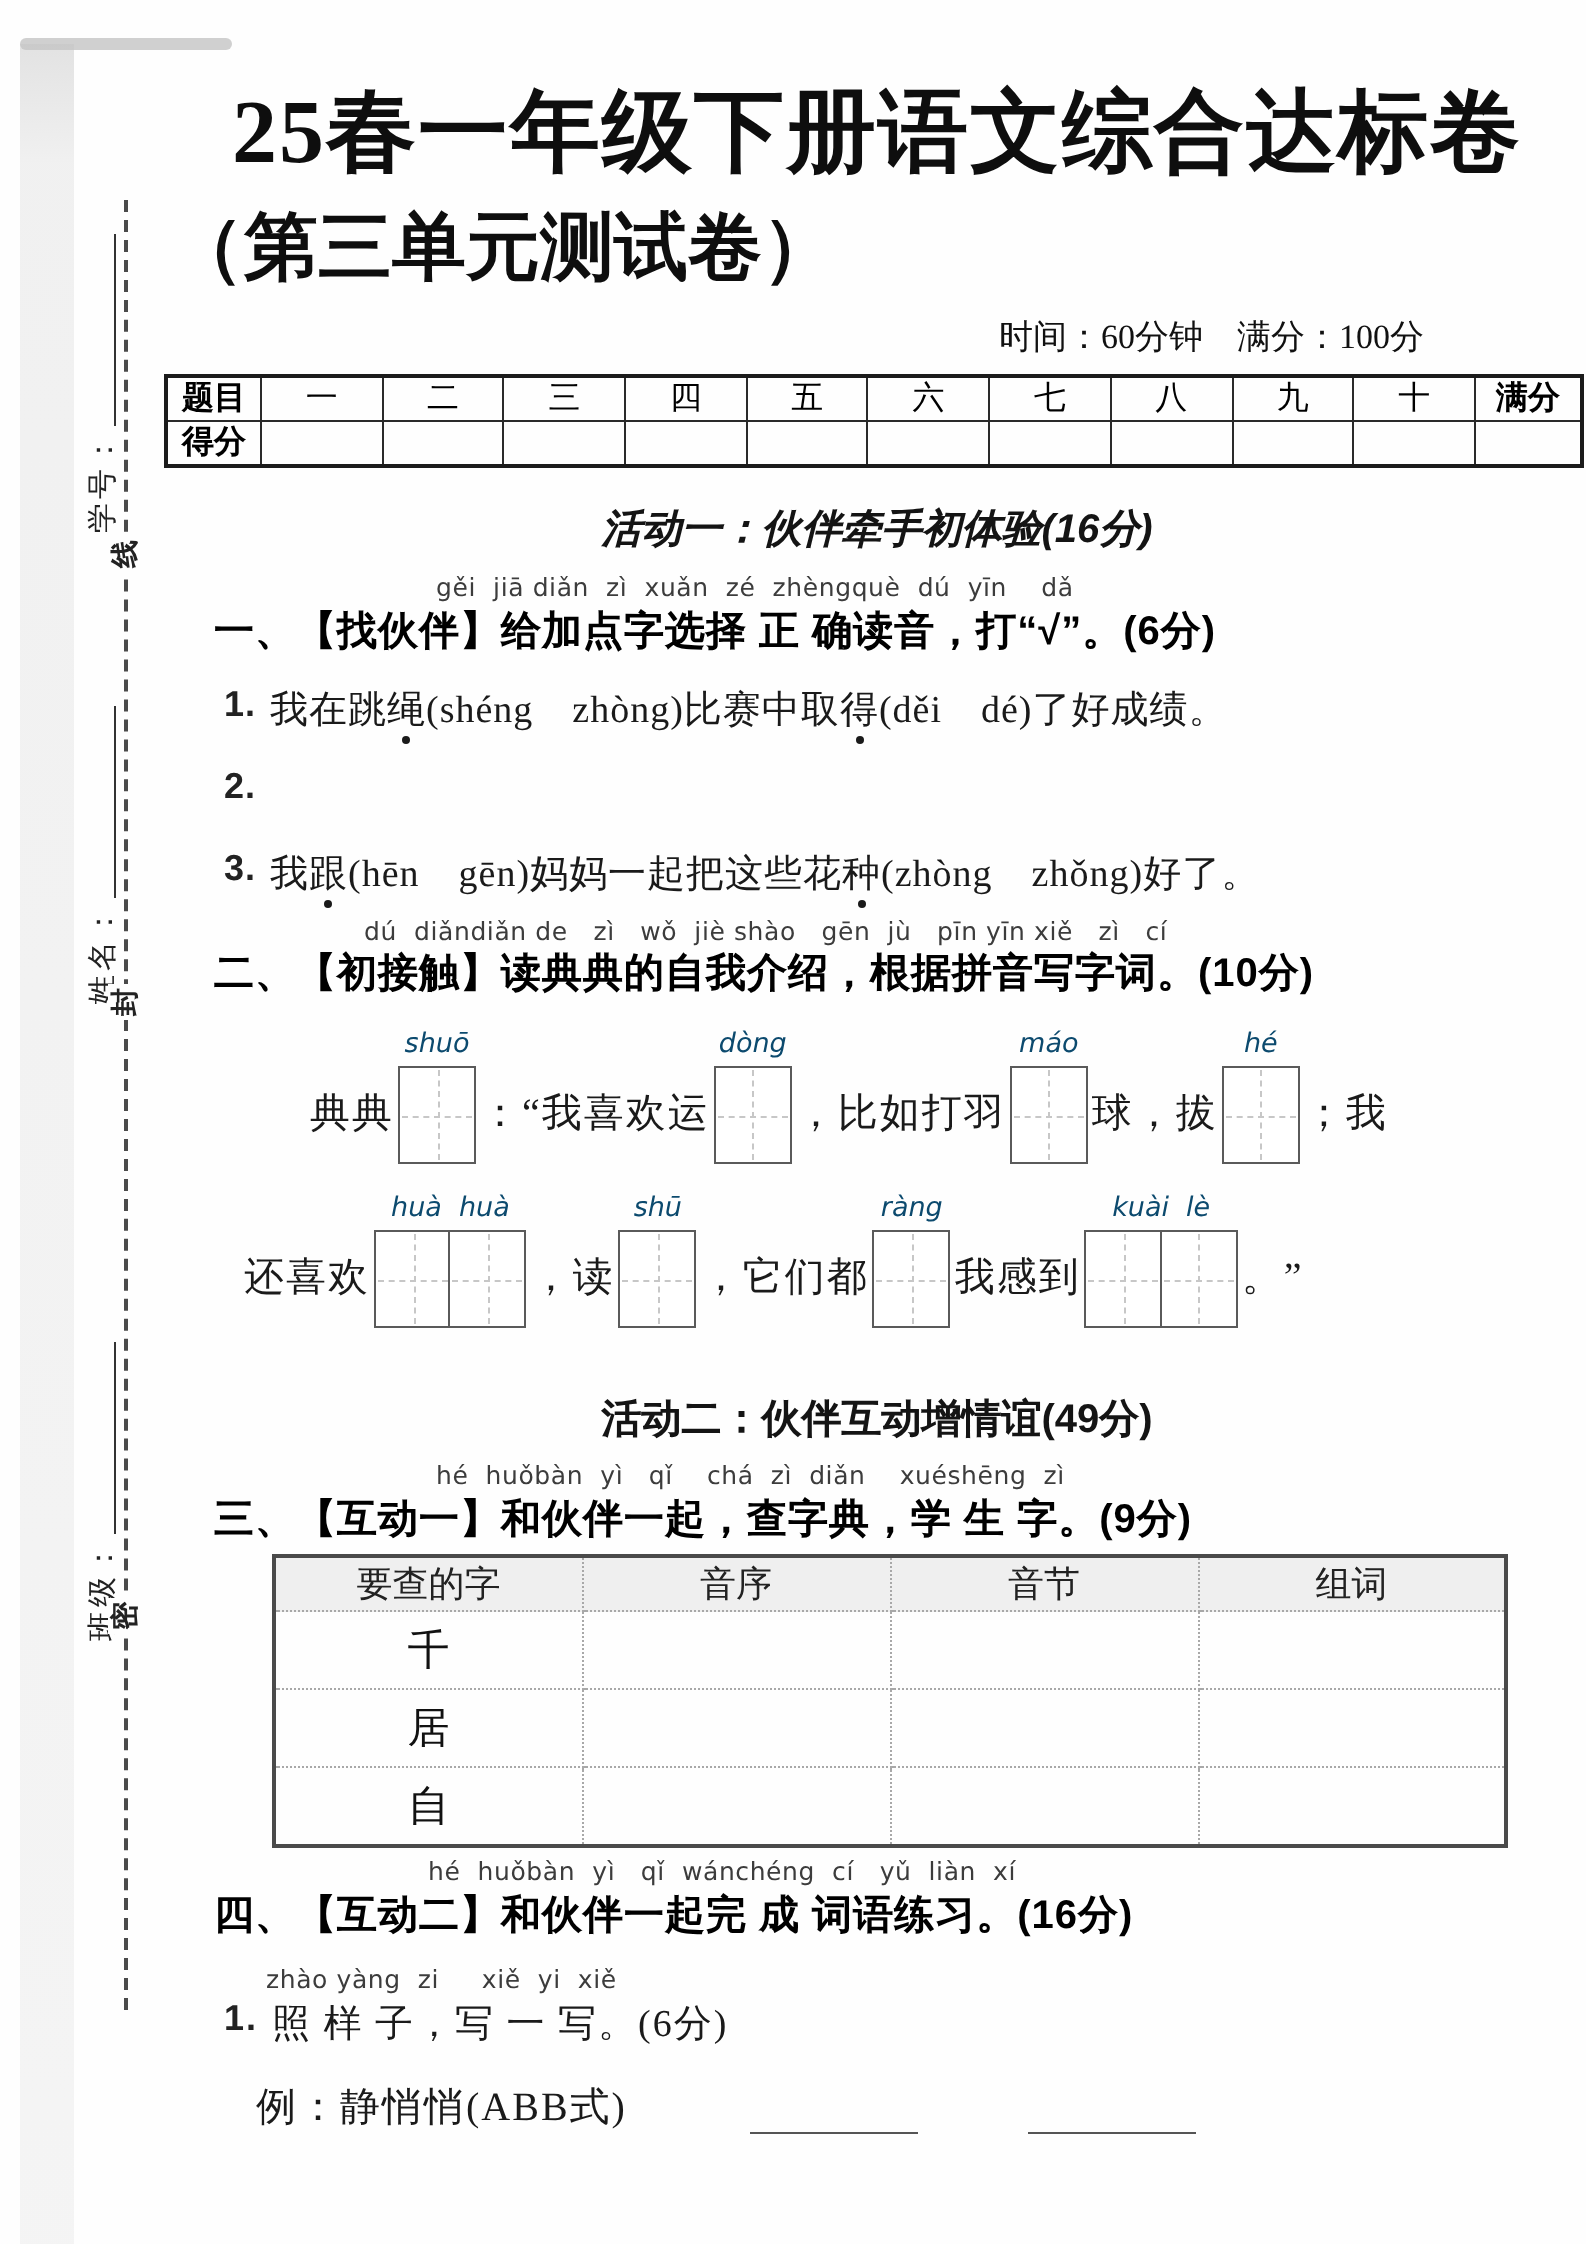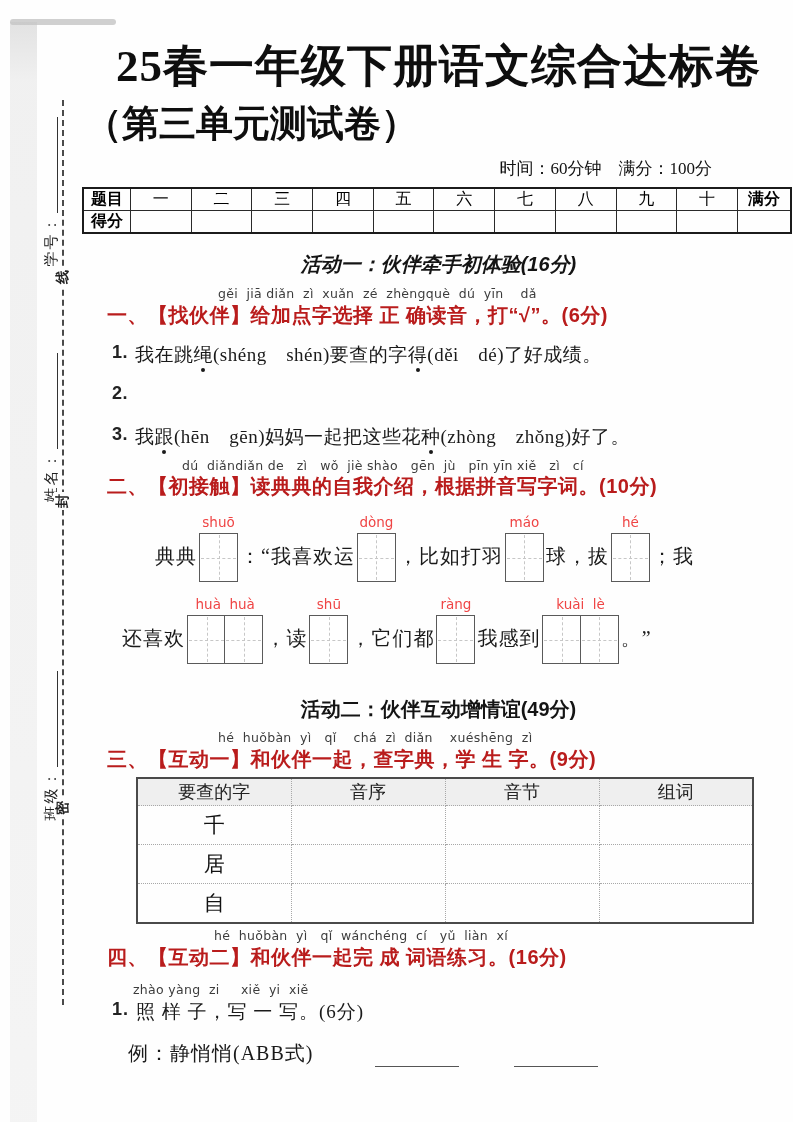--- a/index.html
+++ b/index.html
@@ -28,34 +28,34 @@
 
   table{border-collapse:collapse;}
   .score-table{top:187px;left:-3px;width:710px;table-layout:fixed;border:2.5px solid #1b1b1b;}
   .score-table td{border:1.2px solid #2a2a2a;height:21px;text-align:center;font-size:16px;color:#000000;padding:0;}
   .score-table td:first-child{width:46px;font-weight:bold;}
   .score-table td:last-child{width:52px;font-weight:bold;}
 
   .activity-heading{left:0;width:707px;text-align:center;font-family:"Liberation Sans",sans-serif;
     font-weight:bold;font-size:20px;color:#141414;}
   .section-pinyin{font-family:"DejaVu Sans",sans-serif;font-size:12.5px;color:#3c3c3c;white-space:pre;letter-spacing:.3px;}
-  .section-heading{font-family:"Liberation Sans",sans-serif;font-weight:bold;font-size:20px;color:#b91c1c;letter-spacing:.5px;}
+  .section-heading{font-family:"Liberation Sans",sans-serif;font-weight:bold;font-size:20px;color:#000000;letter-spacing:.5px;}
 
   .items{display:flex;flex-direction:column;}
   .item{display:flex;align-items:flex-start;height:41px;font-size:19px;letter-spacing:.5px;}
   .item-num{font-family:"Liberation Sans",sans-serif;font-weight:bold;color:#222;margin-right:7px;font-size:18px;}
   .sentence{white-space:pre-wrap;}
   .dot-char{position:relative;display:inline-block;}
   .dot-char::after{content:"";position:absolute;left:50%;bottom:-4px;width:4px;height:4px;border-radius:50%;
     background:#1a1a1a;transform:translateX(-50%);}
 
   .fill-line{display:flex;align-items:flex-end;}
   .fill-text{font-size:20px;letter-spacing:1px;padding-bottom:12px;white-space:pre;}
   .bgroup{display:flex;flex-direction:column;align-items:center;margin:0 2px;}
-  .bpinyin{font-family:"DejaVu Sans",sans-serif;font-size:13.5px;color:#ef4444;margin-bottom:3px;white-space:pre;}
+  .bpinyin{font-family:"DejaVu Sans",sans-serif;font-size:13.5px;color:#0c4a6e;margin-bottom:3px;white-space:pre;font-style:italic;}
   .brow{display:flex;}
   .tcell{width:37px;height:47px;border:1.6px solid #5a5a5a;position:relative;background:#fff;}
   .tcell + .tcell{margin-left:-1.6px;}
   .tcell::before{content:"";position:absolute;left:50%;top:1px;bottom:1px;border-left:1px dashed #c7c7c7;}
   .tcell::after{content:"";position:absolute;top:50%;left:1px;right:1px;border-top:1px dashed #c7c7c7;}
 
   .dict-table{top:777px;left:51px;width:618px;table-layout:fixed;border:2px solid #4a4a4a;}
   .dict-table td{border:1.2px dotted #a8a8a8;text-align:center;padding:0;margin-left:32px;}
   .dict-table tr.hdr td{height:26px;background:#efefef;font-family:"Liberation Sans",sans-serif;font-size:18px;color:#222;}
   .dict-table tr.bdy td{height:38px;font-size:21px;color:#111;}
@@ -132,21 +132,21 @@
         </tbody>
     </table>
 
     <div class="abs activity-heading" style="top:251px;font-style:italic;">活动一：伙伴牵手初体验(16分)</div>
 
     <div class="abs section-pinyin" style="top:286px;left:133px;">gěi  jiā diǎn  zì  xuǎn  zé  zhèngquè  dú  yīn　 dǎ</div>
     <div class="abs section-heading" style="top:302px;left:22px;">一、【找伙伴】给加点字选择 正 确读音，打“√”。(6分)</div>
     <div class="abs items" style="top:342px;left:27px;" id="s1-items">
         <div class="item">
           <span class="item-num">1.</span>
-          <span class="sentence"><span>我在跳</span><span class="dot-char">绳</span><span>(shéng　shén)要查的字</span><span class="dot-char">得</span><span>(děi　dé)了好成绩。</span></span>
+          <span class="sentence"><span>我在跳</span><span class="dot-char">绳</span><span>(shéng　zhòng)比赛中取</span><span class="dot-char">得</span><span>(děi　dé)了好成绩。</span></span>
         </div>
         <div class="item">
           <span class="item-num">2.</span>
         </div>
         <div class="item">
           <span class="item-num">3.</span>
           <span class="sentence"><span>我</span><span class="dot-char">跟</span><span>(hēn　gēn)妈妈一起把这些花</span><span class="dot-char">种</span><span>(zhòng　zhǒng)好了。</span></span>
         </div>
       </div>
 

